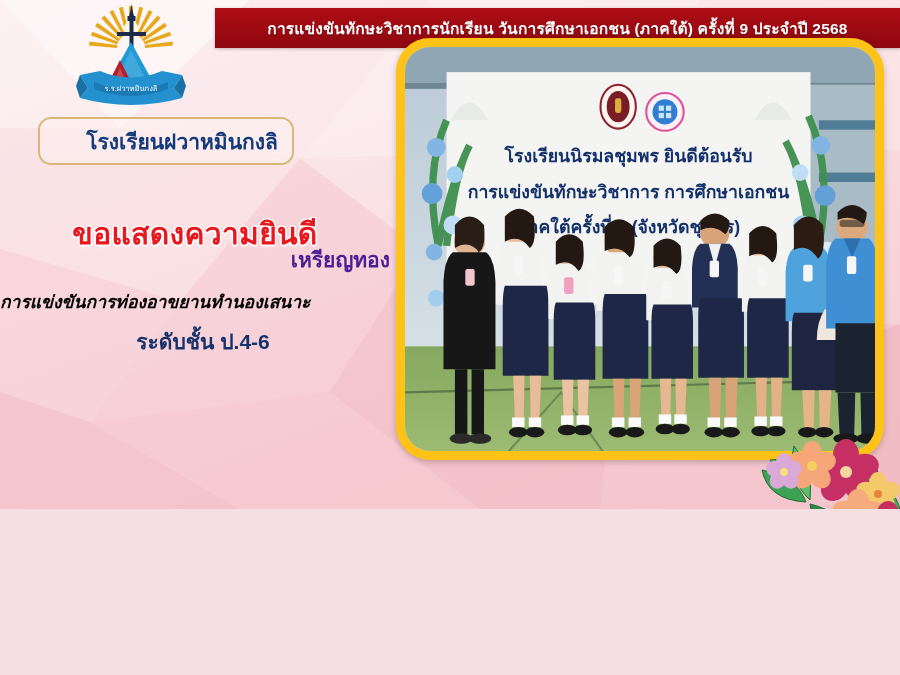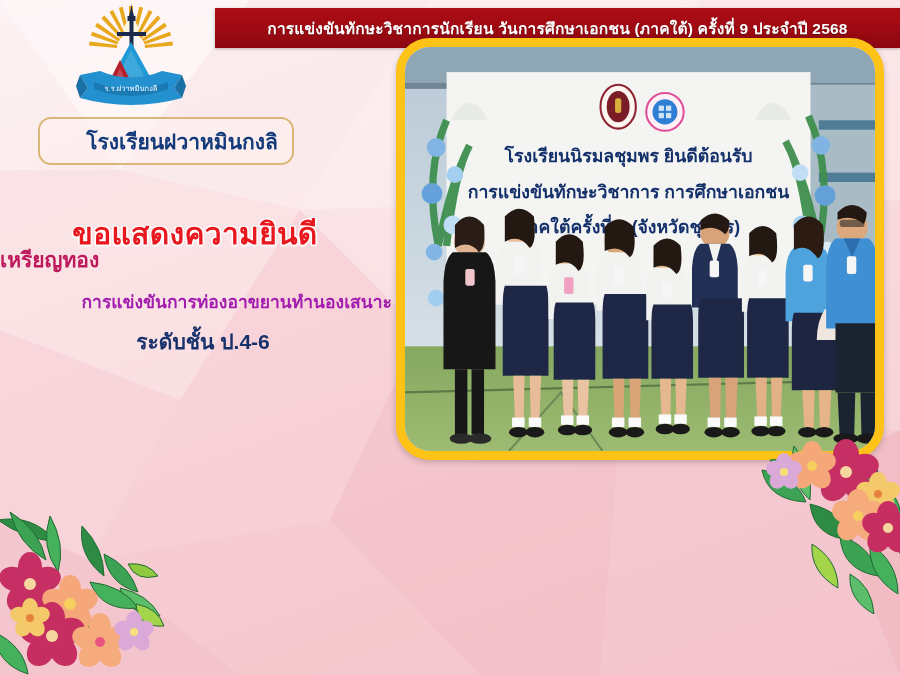--- a/index.html
+++ b/index.html
@@ -2,21 +2,21 @@
 <html lang="th"><head>
 <meta charset="utf-8">
 <title>Congratulations Certificate</title>
 <style>
   html,body{margin:0;padding:0;}
   body{
     width:900px;height:675px;overflow:hidden;
     font-family:"Liberation Sans","DejaVu Sans",sans-serif;
     background:#f6dfe2;
   }
-  .stage{position:relative;width:900px;height:675px;overflow:hidden;}
+  .stage{position:relative;width:900px;height:509px;overflow:hidden;}
 
   
   .bg{position:absolute;inset:0;background:
       linear-gradient(160deg,#fdf3f4 0%,#fbe6e8 35%,#f6cdd2 70%,#f3bfc6 100%);}
   .bg svg{position:absolute;inset:0;width:100%;height:100%;}
 
   
   .top-banner{
     position:absolute;left:215px;top:8px;width:685px;height:40px;
     background:linear-gradient(180deg,#ad0d16 0%,#9d0a12 55%,#8c070f 100%);
@@ -45,26 +45,26 @@
   
   .congrats{
     position:absolute;left:0;top:210px;width:390px;text-align:center;
     color:#e8181f;font-size:30px;font-weight:bold;letter-spacing:.3px;
     text-shadow:
        1.4px 0 0 #fff,-1.4px 0 0 #fff,0 1.4px 0 #fff,0 -1.4px 0 #fff,
        1px 1px 0 #fff,-1px 1px 0 #fff,1px -1px 0 #fff,-1px -1px 0 #fff,
        0 2px 3px rgba(255,255,255,.9);
   }
   .award{
-    position:absolute;left:0;top:243px;width:390px;text-align:left;
-    color:#be185d;font-size:21px;font-weight:bold;
+    position:absolute;left:0;top:243px;width:390px;text-align:right;
+    color:#4c1d95;font-size:21px;font-weight:bold;
   }
   .event{
-    position:absolute;left:0;top:288px;width:392px;text-align:right;
-    color:#a21caf;font-size:17.5px;font-weight:bold;white-space:nowrap;
+    position:absolute;left:0;top:288px;width:392px;text-align:left;
+    color:#000000;font-size:17.5px;font-weight:bold;white-space:nowrap;font-style:italic;
   }
   .level{
     position:absolute;left:8px;top:325px;width:390px;text-align:center;
     color:#17316b;font-size:21px;font-weight:bold;
   }
 
   
   .photo-frame{
     position:absolute;left:396px;top:38px;width:470px;height:404px;
     border:9px solid #ffc216;border-radius:34px;

